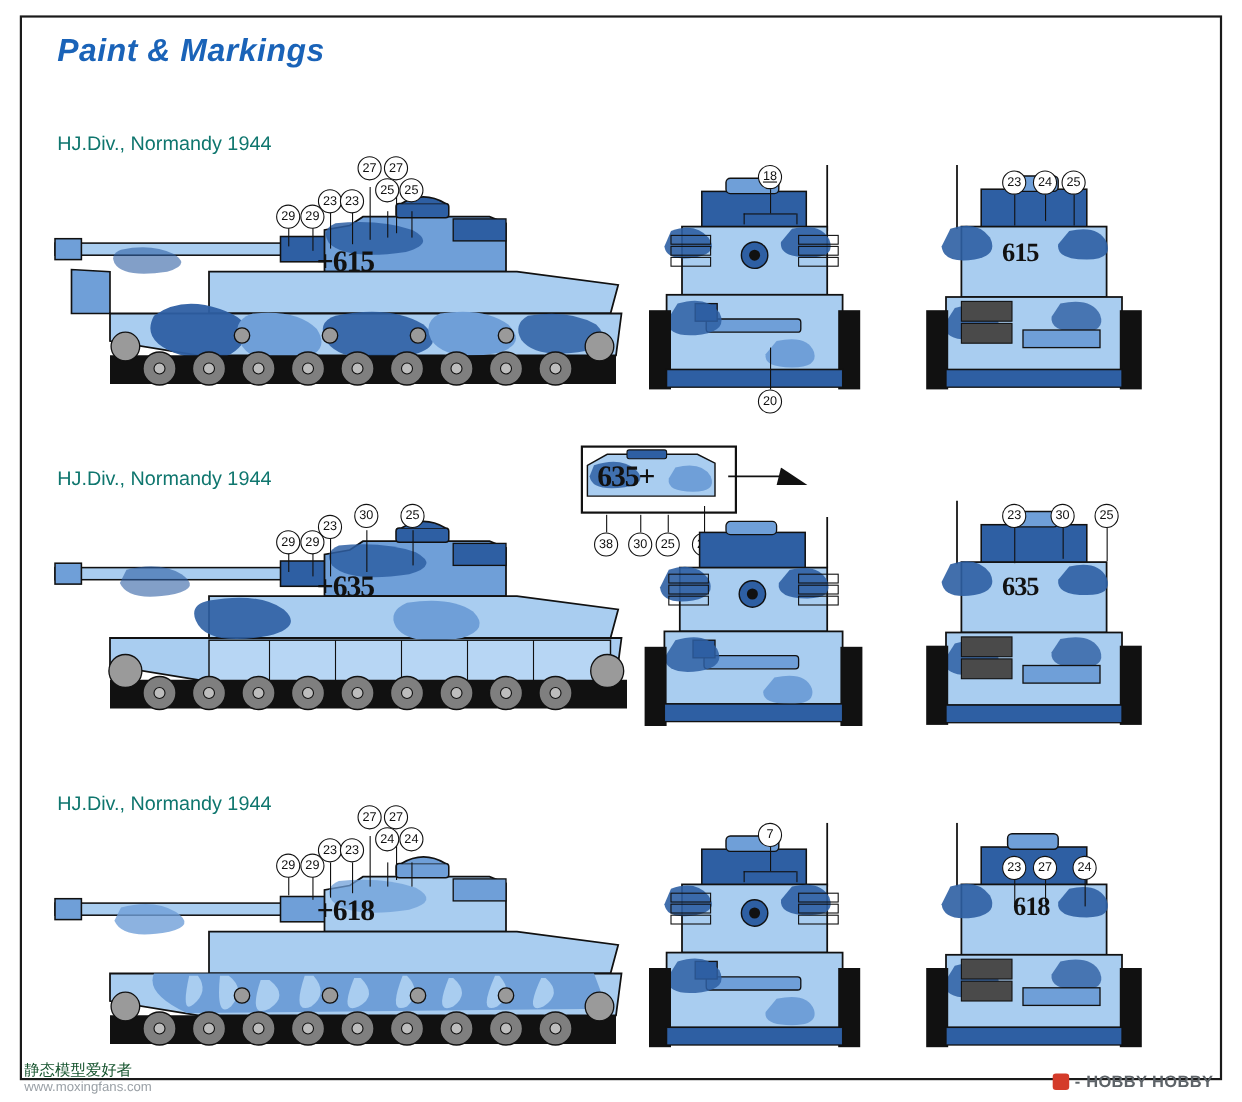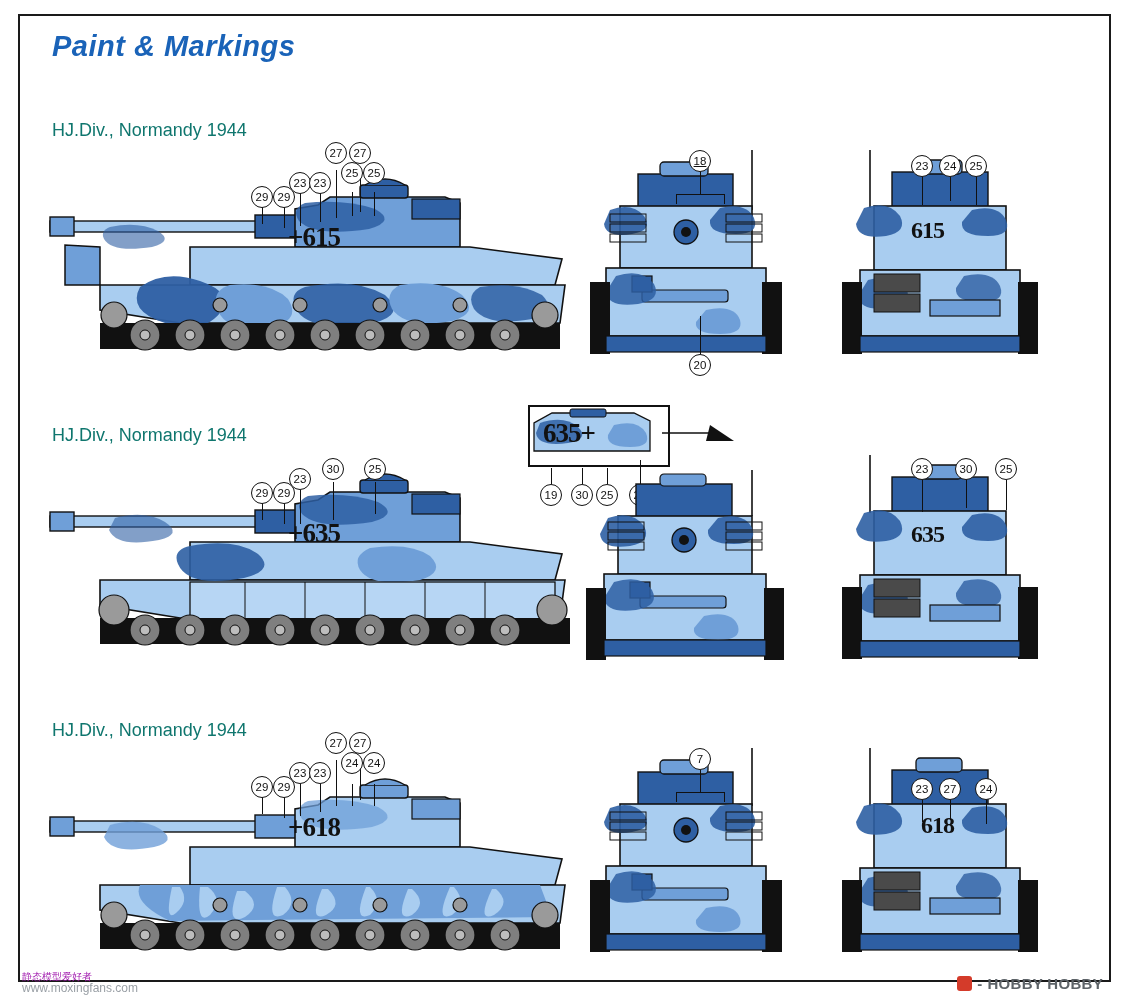--- a/index.html
+++ b/index.html
@@ -105,21 +105,21 @@
 
   
   .wm-left {
     position: absolute;
     left: 22px;
     bottom: 6px;
     font-size: 12px;
     color: #9aa0a6;
     line-height: 1.15;
   }
-  .wm-left .cn { font-size: 10px; color: #a21caf; }
+  .wm-left .cn { font-size: 14px; color: #14532d; font-family: Liberation Mono, monospace; }
   .wm-right {
     position: absolute;
     right: 26px;
     bottom: 10px;
     display: flex;
     align-items: center;
     gap: 5px;
     font-size: 15px;
     font-weight: bold;
     color: #5d6368;
@@ -364,21 +364,21 @@
   </svg>
   <div class="hullnum" style="left:543px; top:418px;"><span>635</span><span>+</span></div>
   <svg class="tank-svg" style="left:660px; top:425px;" width="80" height="30" viewBox="0 0 80 30">
     <line x1="2" y1="8" x2="52" y2="8" stroke="#111" stroke-width="1.5"></line>
     <polygon points="50,0 74,16 46,16" fill="#111"></polygon>
   </svg>
   <div class="leader" style="left:551px; top:468px; height:16px;"></div>
   <div class="leader" style="left:582px; top:468px; height:16px;"></div>
   <div class="leader" style="left:607px; top:468px; height:16px;"></div>
   <div class="leader" style="left:640px; top:460px; height:24px;"></div>
-  <div class="callout" style="left:540px; top:484px;">19</div>
+  <div class="callout" style="left:540px; top:484px;">38</div>
   <div class="callout" style="left:571px; top:484px;">30</div>
   <div class="callout" style="left:596px; top:484px;">25</div>
   <div class="callout" style="left:629px; top:484px;">29</div>
 
   <svg class="tank-svg" style="left:576px; top:470px;" width="220" height="215" viewBox="0 0 220 215">
     <line x1="176" y1="0" x2="176" y2="46" stroke="#111" stroke-width="1.6"></line>
     <rect x="60" y="14" width="96" height="34" fill="#2e5fa3" stroke="#111" stroke-width="1.4"></rect>
     <rect x="84" y="4" width="46" height="12" rx="4" fill="#6f9fd8" stroke="#111" stroke-width="1.2"></rect>
     <rect x="42" y="46" width="134" height="58" fill="#a9cdf0" stroke="#111" stroke-width="1.6"></rect>
     <circle cx="108" cy="70" r="12" fill="#2e5fa3" stroke="#111" stroke-width="1.3"></circle>

